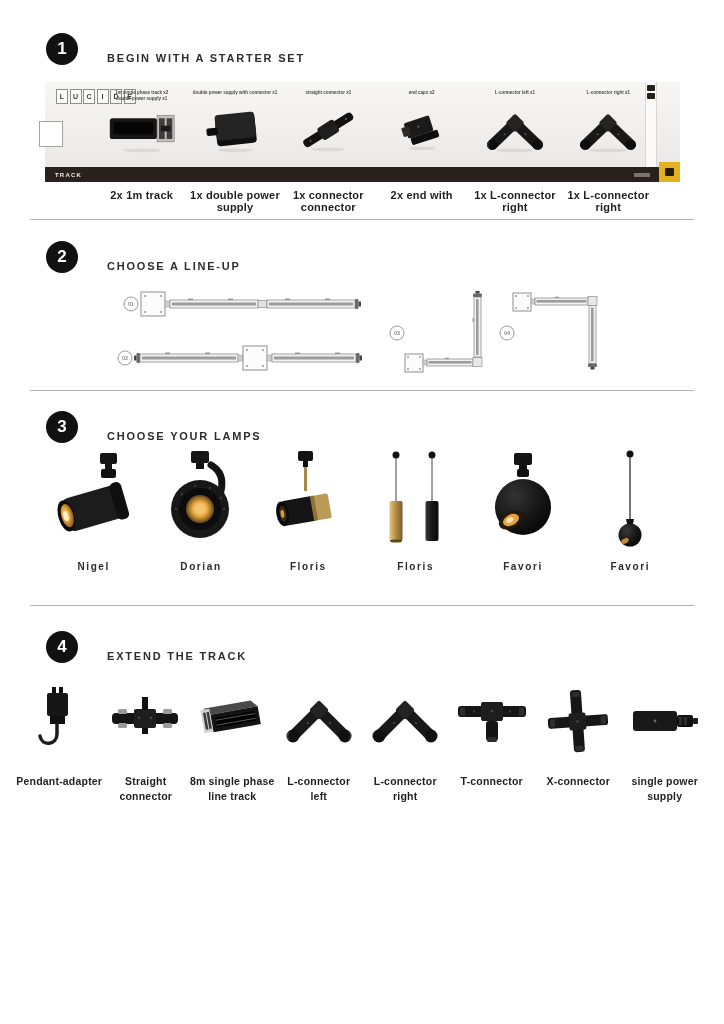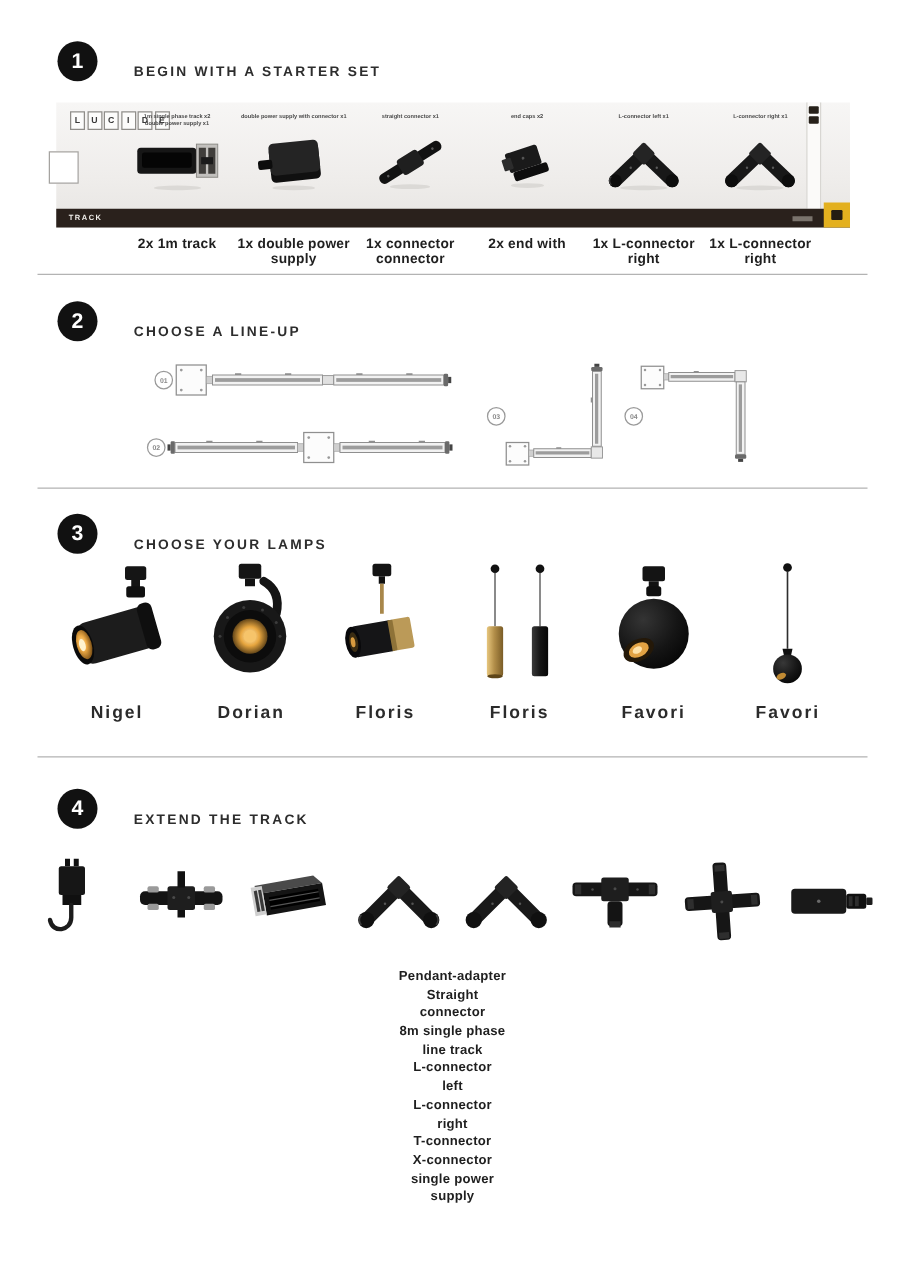--- a/index.html
+++ b/index.html
@@ -43,26 +43,26 @@
   .captions { position:absolute; left:95px; top:189px; width:560px; display:flex; }
   .caption { flex:1; text-align:center; font-size:11px; font-weight:bold; letter-spacing:0.2px; color:#1f1f1f; }
 
   
   .lineup-svg { position:absolute; left:110px; top:283px; }
 
   
   .lamps-row { position:absolute; left:40px; top:447px; width:644px; height:110px; display:flex; }
   .lamp-col { flex:1; display:flex; justify-content:center; align-items:flex-start; }
   .lamp-names { position:absolute; left:40px; top:561px; width:644px; display:flex; }
-  .lamp-name { flex:1; text-align:center; font-size:14px; font-weight:bold; letter-spacing:1.6px; color:#2b2b2b; }
+  .lamp-name { flex:1; text-align:center; font-size:10px; font-weight:bold; letter-spacing:1.6px; color:#2b2b2b; }
 
   
   .extend-row { position:absolute; left:16px; top:686px; width:692px; display:flex; }
   .ext-col { flex:1; display:flex; justify-content:center; }
-  .extend-labels { position:absolute; left:16px; top:774px; width:692px; display:flex;flex-direction:column; }
+  .extend-labels { position:absolute; left:16px; top:774px; width:692px; display:flex; }
   .ext-label { flex:1; text-align:center; font-size:10.5px; font-weight:bold; line-height:1.4;
     color:#1f1f1f; white-space:pre; letter-spacing:0.2px; }
 </style>
 </head>
 <body>
 
 <div class="page">
 
   <div class="step-header" style="left:46px; top:33px;">
     <div class="step-circle">1</div>

